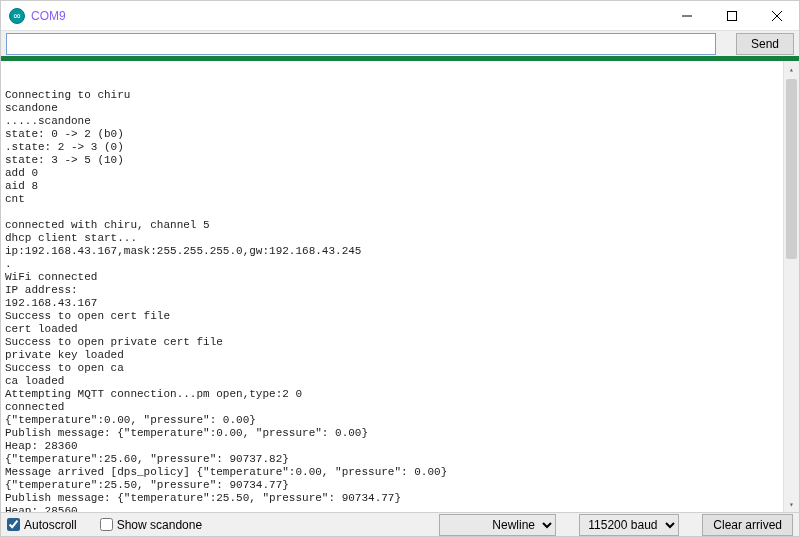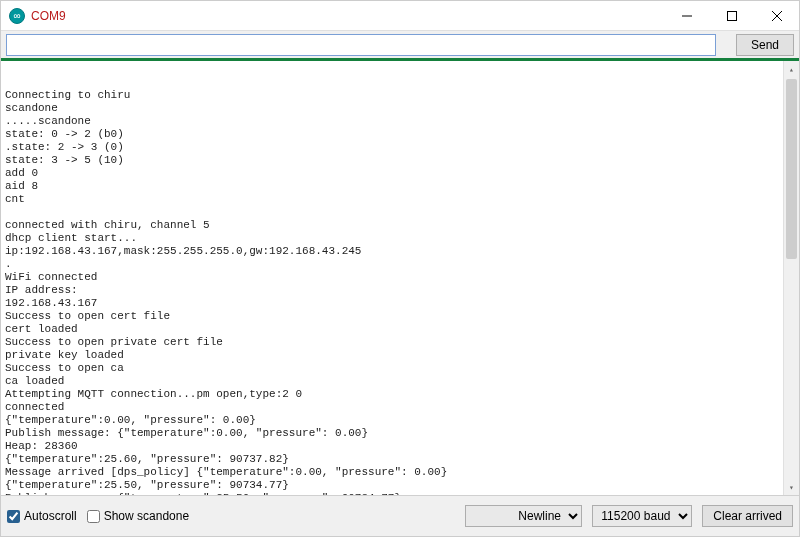--- a/index.html
+++ b/index.html
@@ -25,37 +25,37 @@
   .app-icon {
     width: 16px; height: 16px;
     border-radius: 50%;
     background: #00979d;
     border: 1px solid #007a80;
     color: #fff;
     font-size: 10px;
     display: flex; align-items: center; justify-content: center;
     margin-right: 6px;
   }
-  .title { flex: 1; font-size: 12px; color: #b91c1c; }
+  .title { flex: 1; font-size: 12px; color: #8b5cf6; }
   .win-controls { display: flex; height: 100%; }
   .win-btn {
     width: 45px; height: 100%;
     display: flex; align-items: center; justify-content: center;
     font-size: 10px;
     color: #000;
   }
   .win-btn svg { width: 10px; height: 10px; }
   .toolbar {
     height: 30px;
     background: #f0f0f0;
     display: flex;
     align-items: center;
     padding: 3px 5px;
     gap: 20px;
-    border-bottom: 3px solid #15803d;
+    border-bottom: 5px solid #15803d;
   }
   .send-input {
     flex: 1;
     height: 22px;
     border: 1px solid #7a9fd6;
     outline: none;
     padding: 0 4px;
     font-size: 12px;
     background: #fff;
   }
@@ -95,26 +95,26 @@
     border-radius: 2px;
   }
   .scroll-arrow {
     position: absolute; left:0; right:0; height:16px;
     display:flex; align-items:center; justify-content:center;
     font-size:8px; color:#666;
   }
   .scroll-arrow.up { top:0; }
   .scroll-arrow.down { bottom:0; }
   .footer {
-    height: 40px;
+    height: 23px;
     background: #f0f0f0;
     display: flex;
     align-items: center;
     padding: 0 6px;
-    gap: 10px;
+    gap: 23px;
     font-size: 12px;
   }
   .chk { display: flex; align-items: center; gap: 4px; cursor: pointer; }
   .chk input { width: 13px; height: 13px; accent-color: #286090; }
   .spacer { flex: 1; }
   .combo {
     height: 22px;
     font-size: 12px;
     padding: 0 4px;
     border: 1px solid #adadad;

